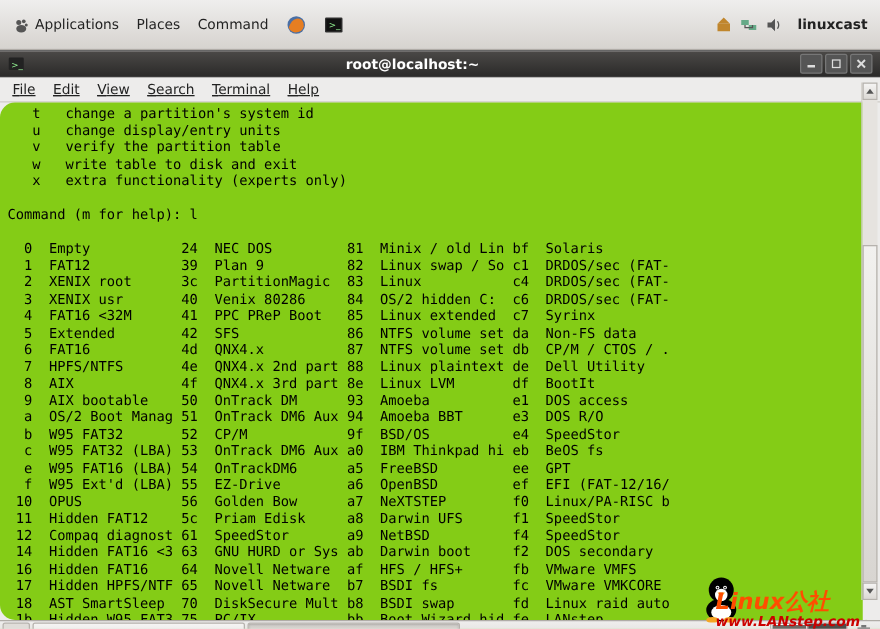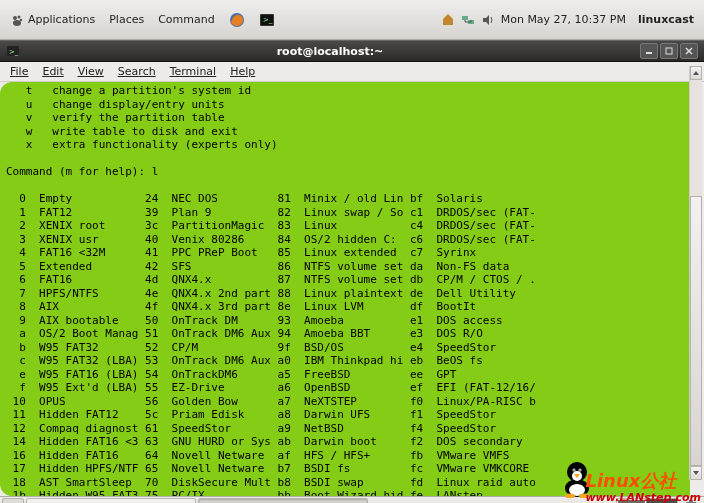--- a/index.html
+++ b/index.html
@@ -169,21 +169,21 @@
   }
   .taskbar .ws:last-child { border-right: none; }
   .taskbar .ws.active { background: #6c6864; box-shadow: inset 0 0 0 1px #fff; }
   .taskbar .trash {
     width: 22px; height: 20px;
     display:flex;align-items:center;justify-content:center;
   }
 
   .watermark {
     position: absolute;
-    right: 3px;
+    right: 16px;
     bottom: 0;
     font-family: "Comic Sans MS", "DejaVu Sans", sans-serif;
     font-size: 18px;
     font-weight: bold;
     font-style: italic;
     pointer-events: none;
   }
   .watermark .main { color: #ff4d00; }
   .watermark .sub { font-size: 11px; color: #cc0000; display:block; text-align:right; line-height:10px; }
   .penguin { position: absolute; right: 110px; bottom: 2px; }
@@ -237,21 +237,20 @@
           <rect x="7" y="7" width="6" height="4" fill="#6a8"></rect>
           <path d="M4 7 L4 9 L10 9 L10 7" stroke="#555" fill="none"></path>
         </svg>
       </span>
     <span class="tray-icon">
         <svg width="14" height="14">
           <polygon points="2,5 5,5 8,2 8,12 5,9 2,9" fill="#555"></polygon>
           <path d="M10 4 Q12 7 10 10" stroke="#555" fill="none"></path>
         </svg>
       </span>
-    <span class="clock">Mon May 27, 10:37 PM</span>
     <span class="user">linuxcast</span>
   </div>
 </div>
 
 <div class="titlebar">
   <span class="win-icon">
     <svg width="14" height="14">
         <rect x="1" y="2" width="12" height="10" rx="1" fill="#222"></rect>
         <text x="3" y="10" fill="#9f9" font-size="7">&gt;_</text>
       </svg>

